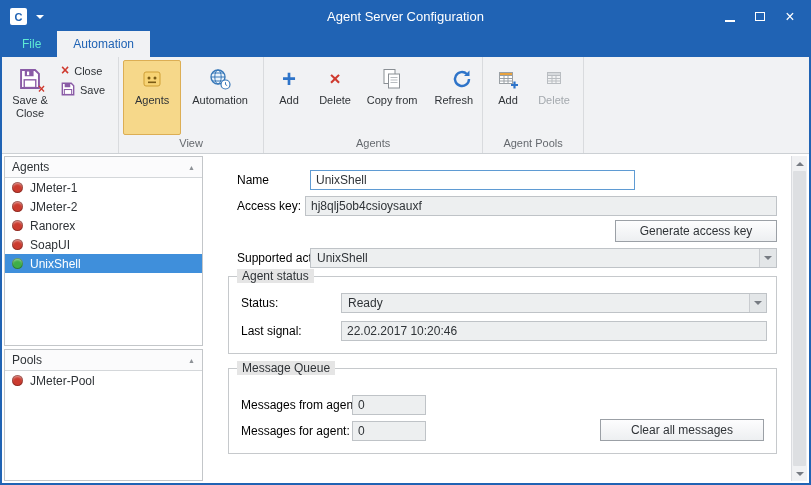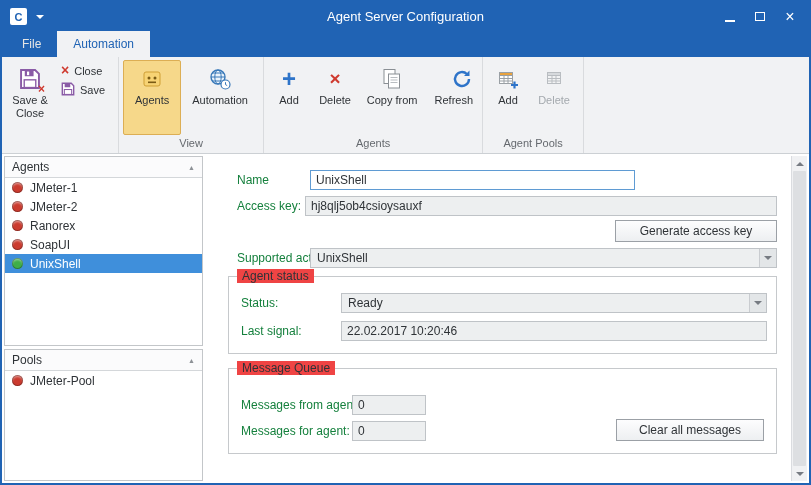--- a/index.html
+++ b/index.html
@@ -16,21 +16,21 @@
   .qa-caret { margin-left:7px; display:flex; align-items:center; padding:2px; }
   .title { position:absolute; left:0; right:0; text-align:center; font-size:13px; pointer-events:none; }
   .winbtns { margin-left:auto; display:flex; z-index:1; }
   .wb { width:30px; height:22px; display:flex; align-items:center; justify-content:center; color:#fff; }
   .wb-min-glyph { width:10px; height:2px; background:#fff; display:block; margin-top:8px; }
   .wb-max-glyph { width:10px; height:9px; border:1px solid #fff; display:block; }
   .wb-close { font-size:16px; line-height:1; }
 
   
   .tabrow { flex:0 0 26px; background:var(--titlebar,#2063b4); display:flex; align-items:stretch; padding-left:4px; }
-  .tab { padding:0 16px; display:flex; align-items:center; font-size:12px; color:#e5e5e5; }
+  .tab { padding:0 16px; display:flex; align-items:center; font-size:12px; color:#5eead4; }
   .tab.active { background:var(--ribbon-bg,#f1f2f4); color:var(--titlebar,#2063b4); }
 
   
   .ribbon { flex:0 0 97px; background:var(--ribbon-bg,#f1f2f4); border-bottom:1px solid #ccd0d4; display:flex; }
   .rgroup { display:flex; flex-direction:column; border-right:1px solid #d9dbde; flex:0 0 auto; }
   .rgroup.filler { flex:1; border-right:none; }
   .rg-content { flex:1; display:flex; align-items:stretch; padding:3px 4px 0; }
   .rg-caption { height:18px; display:flex; align-items:center; justify-content:center; gap:4px;
                 font-size:11px; color:#65696e; padding-bottom:2px; }
   .rbtn-big { display:flex; flex-direction:column; align-items:center; gap:2px; padding:5px 4px 2px;
@@ -65,33 +65,33 @@
   .listhdr { flex:0 0 21px; border-bottom:1px solid #d4d7da; background:#fbfbfc; display:flex; align-items:center;
              justify-content:space-between; padding:0 7px; font-size:12px; color:#2f3337; }
   .sort { font-size:7px; color:#8d9196; }
   .lrow { flex:0 0 19px; display:flex; align-items:center; gap:7px; padding:0 7px; font-size:12px; color:#2f3337; }
   .lrow.sel { background:var(--selection,#3f8fdb); color:#fff; }
   .dot { width:11px; height:11px; border-radius:50%; flex:0 0 auto;
          box-shadow: inset 0 0 0 1px rgba(0,0,0,.28), inset 0 2px 2px rgba(255,255,255,.45); }
 
   
   .formarea { flex:1; position:relative; min-width:0; }
-  .flabel { position:absolute; font-size:12px; color:#15803d; white-space:nowrap; }
+  .flabel { position:absolute; font-size:12px; color:#000000; white-space:nowrap; }
   .ftext { position:absolute; height:20px; border:1px solid #bfc3c7; background:#fff; font-family:inherit;
            font-size:12px; color:#2f3337; padding:0 5px; }
   .ftext.ro { background:#edeff0; }
   .ftext.focus { border-color:#5f9bd3; }
   .combo { position:absolute; height:20px; background:#edeff0; border:1px solid #bfc3c7; display:flex;
            align-items:center; padding:0 24px 0 6px; font-size:12px; color:#2f3337; overflow:hidden; }
   .combo-arrow { position:absolute; right:0; top:0; bottom:0; width:17px; display:flex; align-items:center;
                  justify-content:center; border-left:1px solid #c9ccd0; background:#e3e6e8; }
   .btn { position:absolute; height:22px; border:1px solid #9ba0a6; background:linear-gradient(#fdfdfe,#edeff1);
          font-family:inherit; font-size:12px; color:#2f3337; }
   .groupbox { position:absolute; border:1px solid #c6c9cc; }
-  .gb-title { position:absolute; top:-8px; left:8px; background:#ef4444; padding:0 5px; font-size:12px; color:#2f3337; }
+  .gb-title { position:absolute; top:-8px; left:8px; background:#e5e5e5; padding:0 5px; font-size:12px; color:#2f3337; }
 
   
   .vscroll { flex:0 0 16px; position:relative; background:#f0f1f3; border-left:1px solid #dadce0; }
   .sarrow { position:absolute; left:0; right:0; height:15px; display:flex; align-items:center; justify-content:center; }
   .sarrow.up { top:0; } .sarrow.down { bottom:0; }
   .sthumb { position:absolute; left:1px; right:1px; top:15px; bottom:15px; background:#dddfe2; border-radius:1px; }
 </style>
 </head>
 <body>
 
@@ -324,21 +324,21 @@
         <label class="flabel" style="top:47px;left:12px">Last signal:</label>
         <input class="ftext ro" style="top: 44px; left: 112px; right: 9px;" readonly="" value="22.02.2017 10:20:46">
       </div>
 
       <div class="groupbox" style="top:212px;left:21px;right:10px;height:86px">
         <span class="gb-title">Message Queue</span>
         <label class="flabel" style="top:29px;left:12px">Messages from agent:</label>
         <input class="ftext ro" style="top: 26px; left: 123px; width: 74px;" readonly="" value="0">
         <label class="flabel" style="top:55px;left:12px">Messages for agent:</label>
         <input class="ftext ro" style="top: 52px; left: 123px; width: 74px;" readonly="" value="0">
-        <button class="btn" style="top:50px;right:12px;width:148px">Clear all messages</button>
+        <button class="btn" style="top:50px;right:12px;width:164px">Clear all messages</button>
       </div>
     </div>
 
     <div class="vscroll">
       <span class="sarrow up">
           <span class="tri tri-up-gray"></span>
         </span>
       <span class="sthumb"></span>
       <span class="sarrow down">
           <span class="tri tri-down-gray2"></span>

